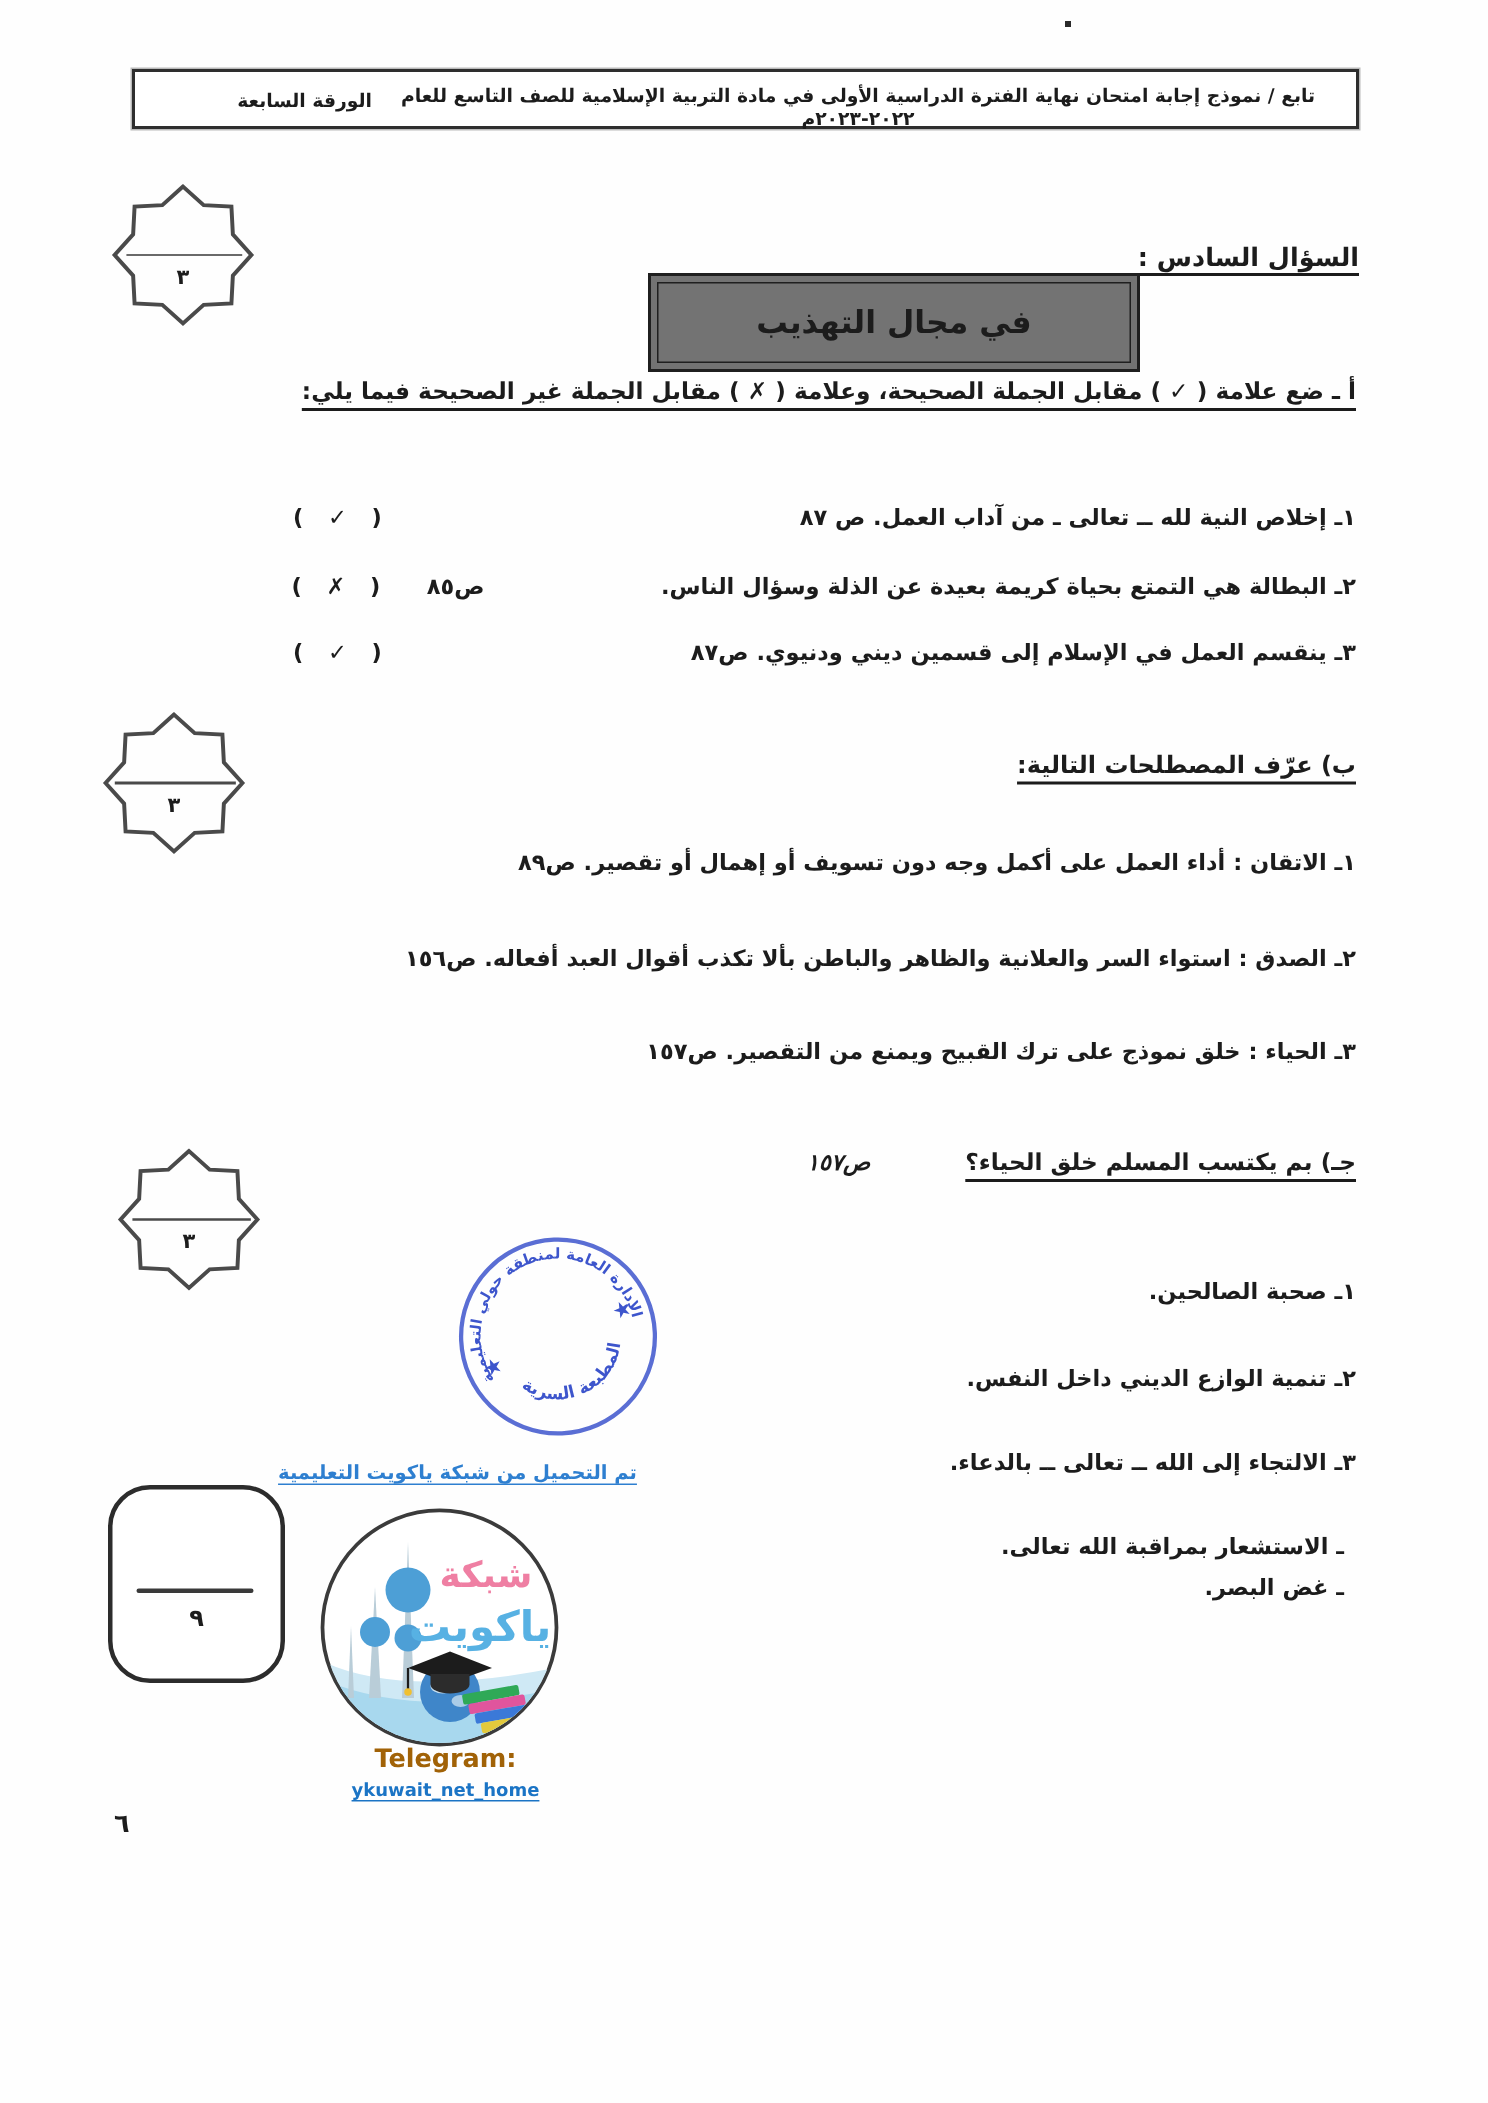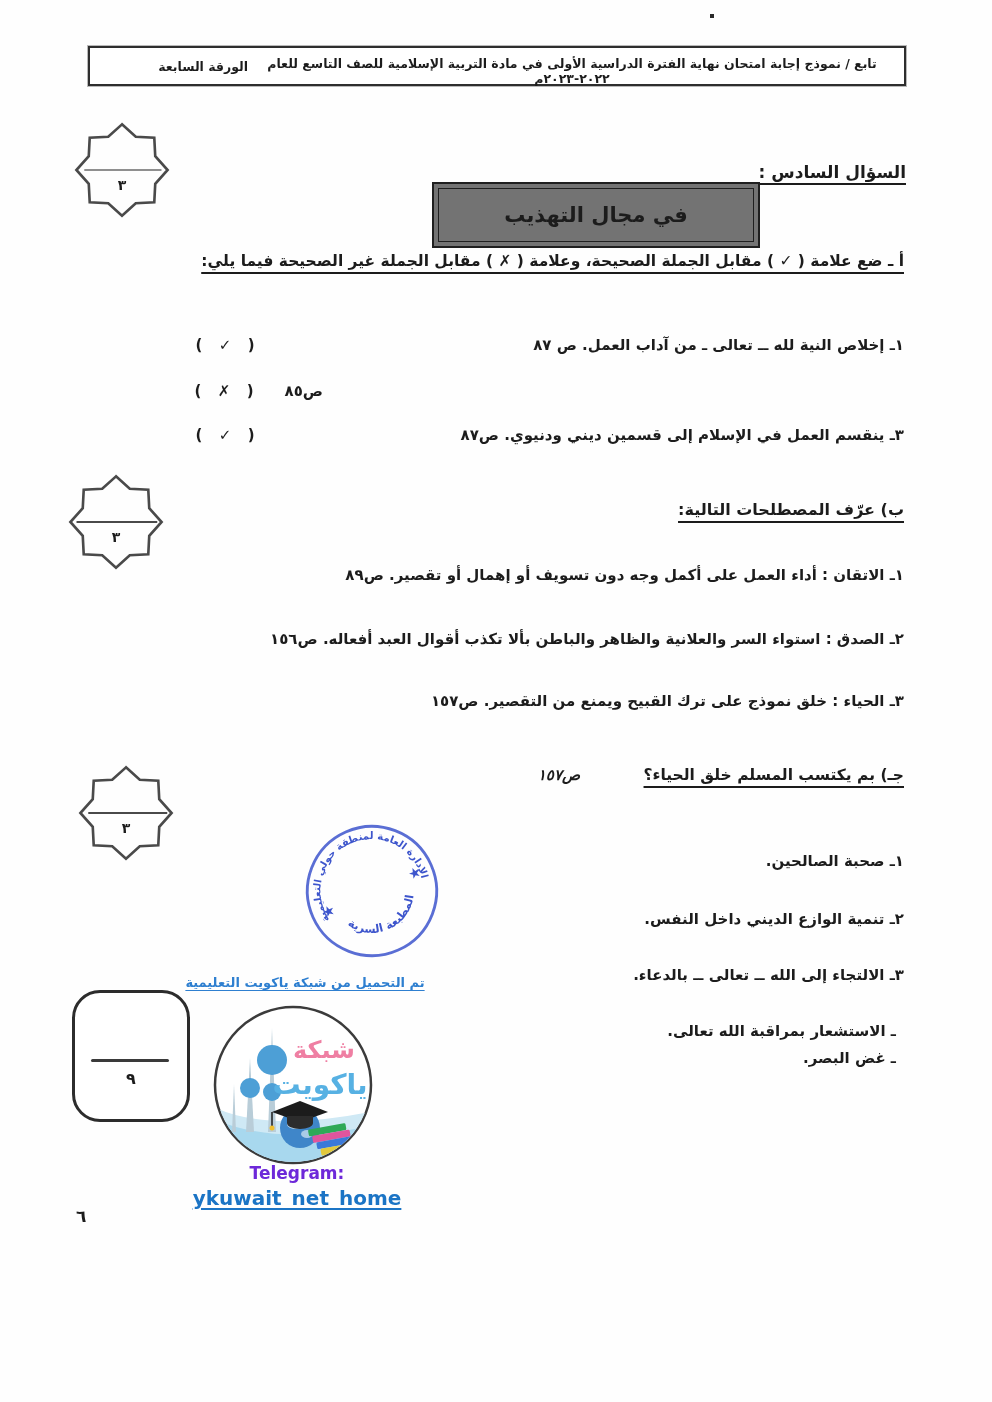--- a/index.html
+++ b/index.html
@@ -43,21 +43,21 @@
   
   .total-badge{left:72px;top:990px;width:112px;height:126px;border:3.5px solid #2c2c2c;border-radius:28px;background:#fff;}
   .total-line{position:absolute;left:16px;right:18px;top:66px;height:3px;background:#3a3a3a;border-radius:2px;}
   .total-num{position:absolute;left:0;top:76px;width:100%;text-align:center;font-weight:bold;font-size:16px;}
 
   
   .dl-note{left:185px;top:975px;width:240px;text-align:center;direction:rtl;font-weight:bold;font-size:13px;
     text-decoration:underline;text-underline-offset:3px;}
   .logo{left:208px;top:1000px;width:170px;height:170px;}
   .tg-label{left:197px;top:1163px;width:200px;text-align:center;font-weight:bold;font-size:17px;}
-  .tg-handle{left:187px;top:1186px;width:220px;text-align:center;font-weight:bold;font-size:20px;
+  .tg-handle{left:187px;top:1186px;width:220px;text-align:center;font-weight:bold;font-size:12px;
     text-decoration:underline;text-underline-offset:3px;}
 
   .page-num{left:76px;top:1206px;font-size:17px;font-weight:bold;}
   .scan-dot{left:710px;top:14px;width:4px;height:4px;background:#2a2a2a;}
 </style>
 </head>
 <body>
 
 <div class="page">
 
@@ -81,20 +81,21 @@
     <span class="star-num">٣</span>
   </div>
 
   <div class="abs sec-heading underlined" style="top:252px;">أ ـ ضع علامة (  ✓  ) مقابل الجملة الصحيحة، وعلامة (  ✗  ) مقابل الجملة غير الصحيحة فيما يلي:</div>
 
   <div class="a-row" style="top:336px;">
     <span>١ـ إخلاص النية لله ــ تعالى ـ من آداب العمل.    ص ٨٧</span>
     <span class="a-ans" style="left:97px;width:86px;">(  ✓  )</span>
   </div>
   <div class="a-row" style="top:382px;">
+    <span>٢ـ البطالة هي التمتع بحياة كريمة بعيدة عن الذلة وسؤال الناس.</span>
     <span class="a-ref" style="left:187px;width:50px;">ص٨٥</span>
     <span class="a-ans" style="left:102px;width:74px;">(  ✗  )</span>
   </div>
   <div class="a-row" style="top:426px;">
     <span>٣ـ ينقسم العمل في الإسلام إلى قسمين ديني ودنيوي.   ص٨٧</span>
     <span class="a-ans" style="left:97px;width:86px;">(  ✓  )</span>
   </div>
 
   <div class="abs star-badge" style="left:66px;top:472px;">
     <svg viewBox="0 0 114 114">
@@ -190,18 +191,18 @@
         <g transform="rotate(-10 122 140)">
           <rect x="102" y="126" width="38" height="7" rx="1.5" fill="#2fa957"></rect>
           <rect x="105" y="133" width="38" height="7" rx="1.5" fill="#e0559d"></rect>
           <rect x="108" y="140" width="38" height="7" rx="1.5" fill="#3b79d8"></rect>
           <rect x="111" y="147" width="38" height="7" rx="1.5" fill="#e3c93c"></rect>
         </g>
       </g>
     </svg>
   </div>
 
-  <div class="abs tg-label" style="color:#6d28d9;">Telegram:</div>
+  <div class="abs tg-label" style="color:#a16207;">Telegram:</div>
   <div class="abs tg-handle" style="color:#1b74c5;">ykuwait_net_home</div>
 
   <div class="abs page-num">٦</div>
 
 </div>
 
 </body></html>

